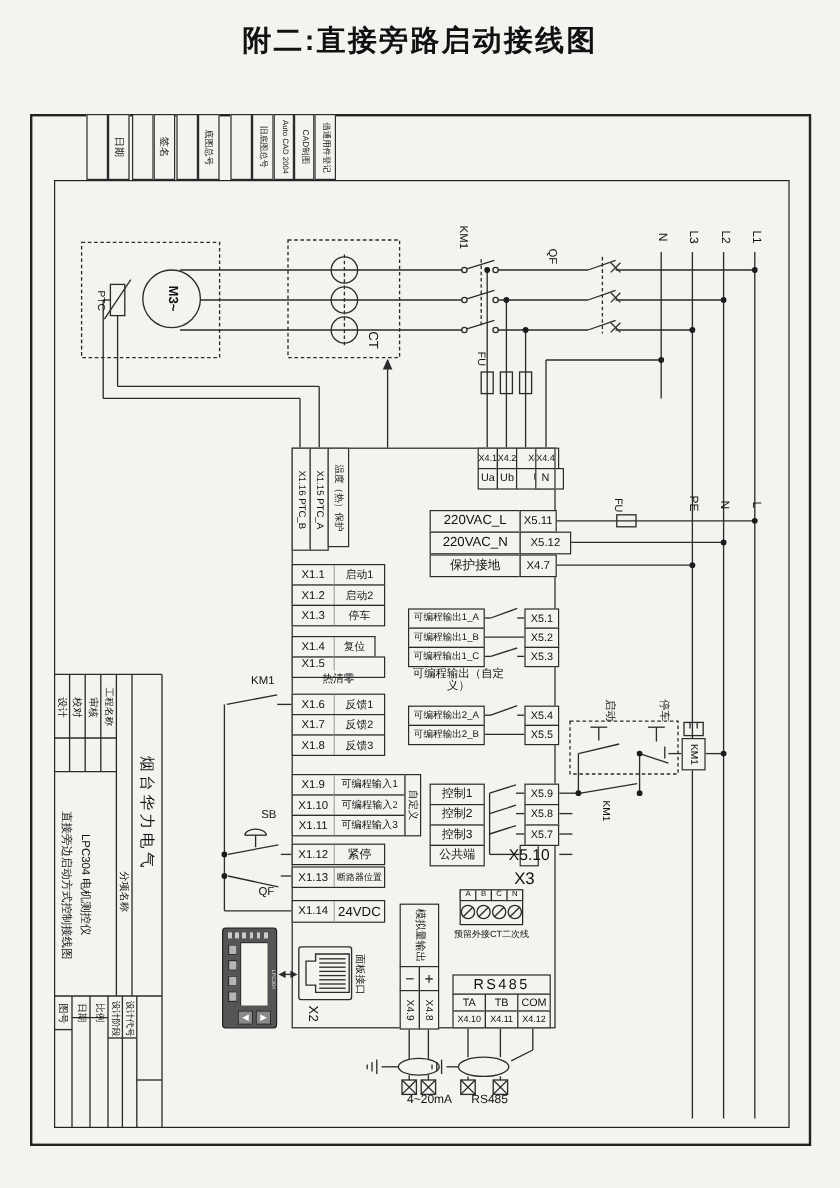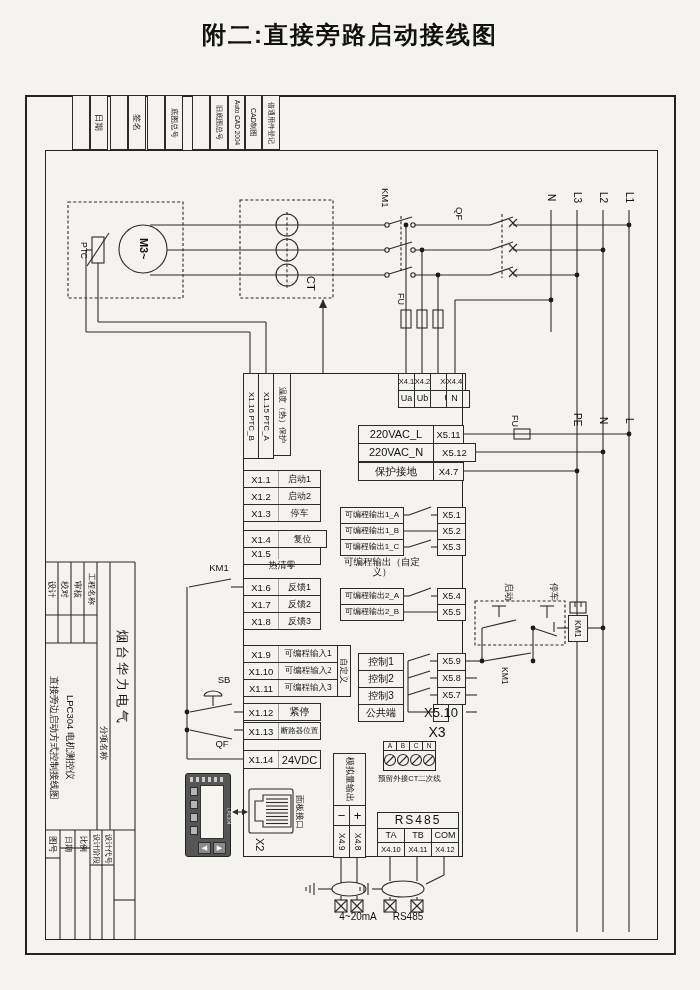--- a/index.html
+++ b/index.html
@@ -364,21 +364,21 @@
       <span class="tlab">启动1</span>
     </div>
   <div class="a trow" style="left:243px;top:487px;width:78px;height:18px;">
     <span class="tnum">X1.2</span>
       <span class="tlab">启动2</span>
     </div>
   <div class="a trow" style="left:243px;top:504px;width:78px;height:18px;">
     <span class="tnum">X1.3</span>
       <span class="tlab">停车</span>
     </div>
-  <div class="a trow" style="left:243px;top:530px;width:84px;height:18px;">
+  <div class="a trow" style="left:243px;top:530px;width:70px;height:18px;">
     <span class="tnum">X1.4</span>
       <span class="tlab">复位</span>
     </div>
   <div class="a trow" style="left:243px;top:547px;width:78px;height:18px;flex-direction:column;">
     <span class="tnum">X1.5</span>
       <span class="tlab">热清零</span>
     </div>
   <div class="a trow" style="left:243px;top:578px;width:78px;height:18px;">
     <span class="tnum">X1.6</span>
       <span class="tlab">反馈1</span>

